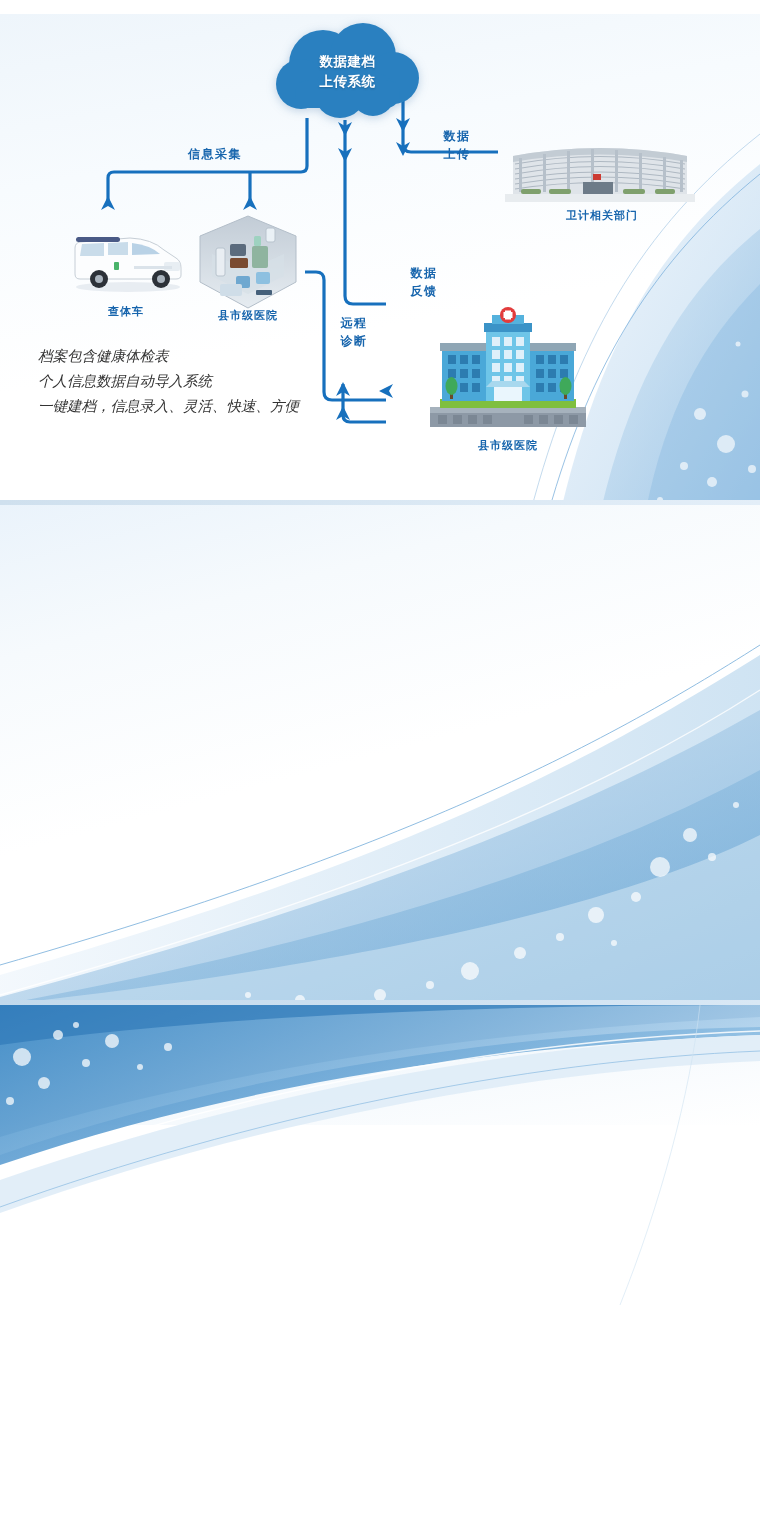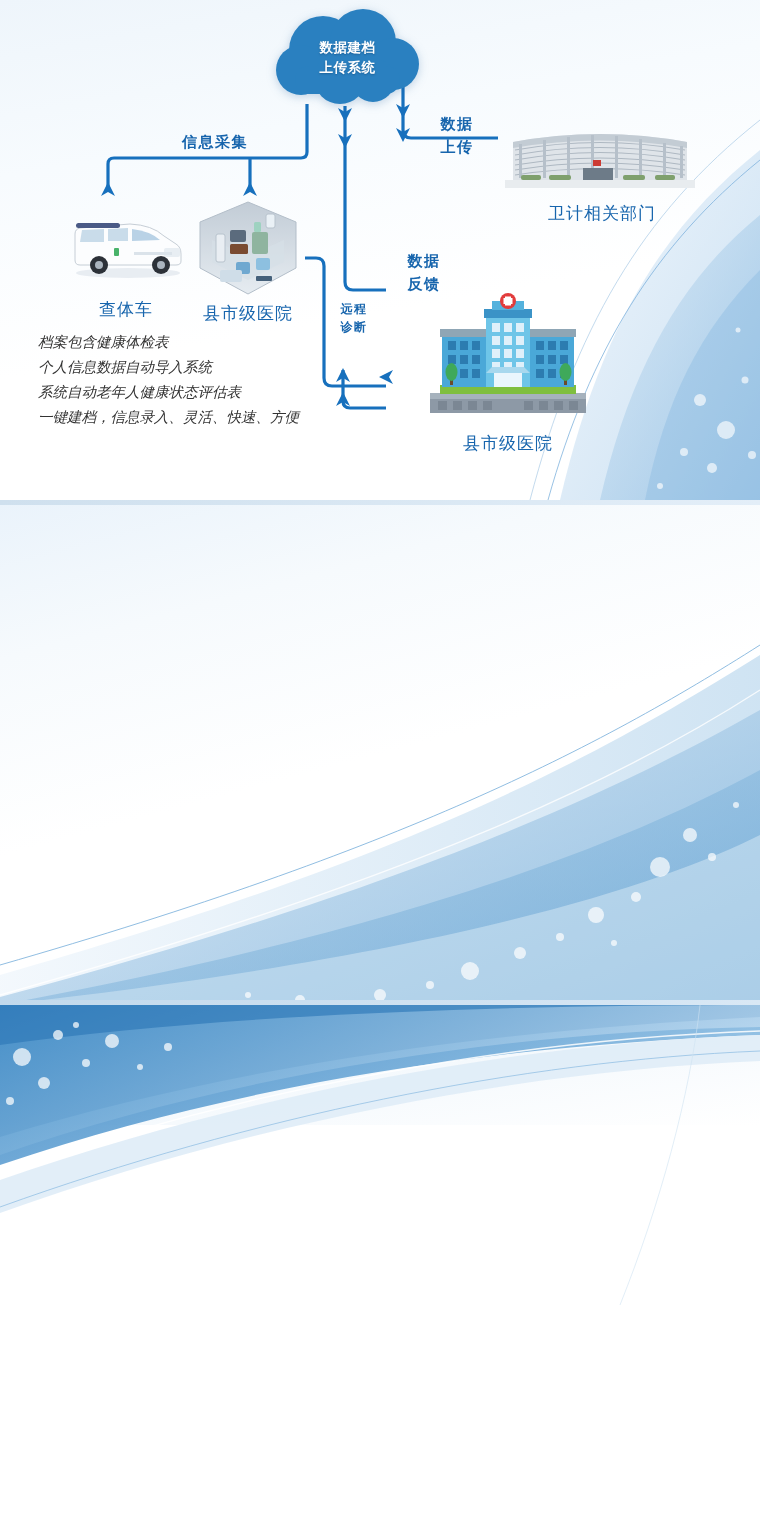--- a/index.html
+++ b/index.html
@@ -1,21 +1,21 @@
 <!DOCTYPE html>
 <html><head>
 <meta charset="utf-8">
 <style>
   * { margin:0; padding:0; box-sizing:border-box; }
   html,body { width:760px; height:1513px; background:#fff;
     font-family:"Liberation Sans","DejaVu Sans",sans-serif; }
   .page { position:relative; width:760px; height:1513px; overflow:hidden; background:#fff; }
 
   
-  .sec1 { position:absolute; left:0; top:0; width:760px; height:500px; overflow:hidden;
+  .sec1 { position:absolute; left:0; top:14px; width:760px; height:500px; overflow:hidden;
           background:linear-gradient(170deg,#eef5fb 0%,#f7fbfe 28%,#ffffff 60%,#ffffff 100%);padding-left:48px; }
   .sec1-bg { position:absolute; inset:0; }
 
   
   .divider { position:absolute; left:0; width:760px; height:5px;
              background:linear-gradient(90deg,#cfe0ee,#e3eef8); }
 
   
   .sec2 { position:absolute; left:0; top:505px; width:760px; height:500px; overflow:hidden;
           background:linear-gradient(165deg,#eaf3fb 0%,#f6fafd 22%,#ffffff 50%,#ffffff 100%); }
@@ -28,25 +28,25 @@
 
   
   .cloud { position:absolute; left:265px; top:8px; width:165px; height:100px; }
   .cloud svg { display:block; filter:drop-shadow(0 2px 5px rgba(30,90,150,.25)); }
   .cloud-label { position:absolute; left:0; top:30px; width:165px; text-align:center;
     color:#fff; font-size:13.5px; font-weight:bold; line-height:1.45; letter-spacing:.5px;
     text-shadow:0 1px 2px rgba(0,40,80,.35); }
 
   .flow-svg { position:absolute; left:0; top:0; width:760px; height:500px; }
 
-  .flowlabel { position:absolute; color:#1765ad; font-weight:bold; font-size:15px;
+  .flowlabel { position:absolute; color:#1765ad; font-weight:bold; font-size:12px;
     letter-spacing:1.5px; line-height:1.5; text-align:center; }
 
-  .node-label { position:absolute; color:#1765ad; font-weight:normal; font-size:17px;
-    letter-spacing:1px; text-align:center; width:120px;margin-top:8px; }
+  .node-label { position:absolute; color:#1765ad; font-weight:bold; font-size:11px;
+    letter-spacing:1px; text-align:center; width:120px; }
 
   
   .van { position:absolute; left:68px; top:208px; width:118px; height:72px; }
   .hut { position:absolute; left:192px; top:200px; width:112px; height:96px; }
   .govbld { position:absolute; left:505px; top:118px; width:190px; height:70px; }
   .hosp { position:absolute; left:428px; top:293px; width:160px; height:125px; }
 
   .bullets1 { position:absolute; left:38px; top:330px; width:330px;
     font-size:14.5px; color:#333; line-height:1.72; }
   .bullets1 div { white-space:nowrap;font-style:italic; }
@@ -290,21 +290,20 @@
       <g>
           <rect x="136" y="82" width="3" height="10" fill="#6b4a2a"></rect>
           <ellipse cx="137.5" cy="79" rx="6" ry="9" fill="#3fa95a"></ellipse>
         </g>
     </svg>
     <div class="node-label" style="left:448px; top:424px; width:120px;">县市级医院</div>
 
     <div class="bullets1">
       <div>档案包含健康体检表</div>
       <div>个人信息数据自动导入系统</div>
-      <div>系统自动老年人健康状态评估表</div>
       <div>一键建档，信息录入、灵活、快速、方便</div>
     </div>
   </div>
 
   <div class="divider" style="top:500px;"></div>
 
   <div class="sec2">
 
     <svg class="sec2-bg" viewBox="0 0 760 500" preserveAspectRatio="none">
       <defs>

